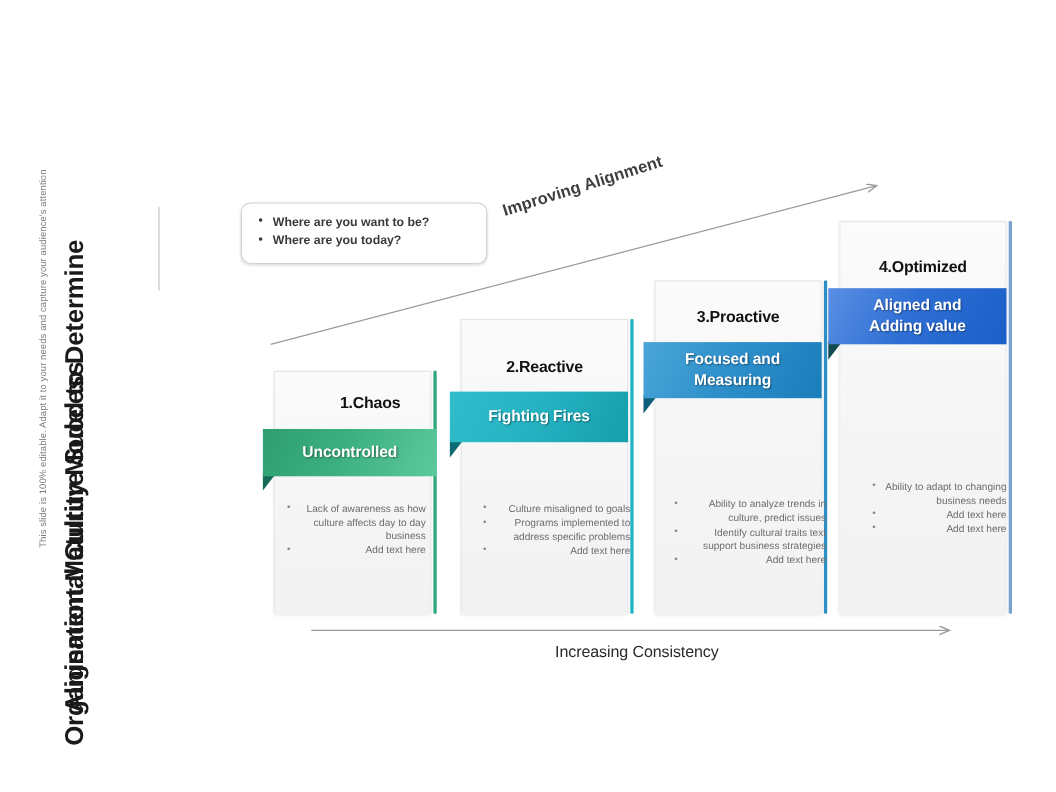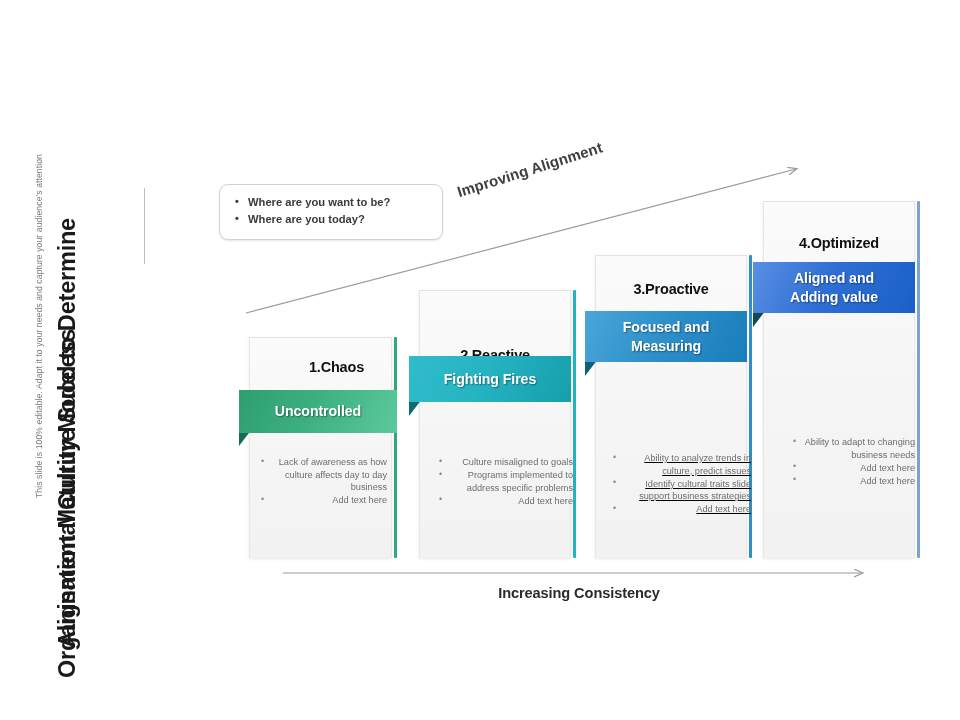--- a/index.html
+++ b/index.html
@@ -177,21 +177,21 @@
 
   
   .bottom-arrow { position: absolute; left: 282px; top: 568px; }
   .bottom-label {
     position: absolute;
     left: 282px;
     top: 585px;
     width: 594px;
     text-align: center;
     font-size: 14.6px;
-    font-weight: bold;
+    font-weight: normal;
     color: #2b2b2b;
     letter-spacing: -0.1px;
   }
 </style>
 </head>
 <body>
 
 <div id="slide">
 
   <div class="title-block">
@@ -224,39 +224,39 @@
   <div class="banner-tail" style="left:239px; top:429px; border-left:13px solid #156b55; border-bottom:17px solid transparent;"></div>
   <div class="banner" style="left:239px; top:390px; width:158px; height:43px;
               background:linear-gradient(115deg,#2e9e6f 0%,#3caf80 45%,#5cc99c 100%);">Uncontrolled</div>
   <ul class="bullets" style="left:259px; top:456px; width:128px;">
     <li>Lack of awareness as how culture affects day to day business</li>
     <li>Add text here</li>
   </ul>
 
   <div class="col" style="left:419px; top:290px; width:152px; height:268px;"></div>
   <div class="col-accent" style="left:573px; top:290px; height:268px; background:#1fb4c4;"></div>
-  <div class="col-head" style="left:419px; top:326px; width:152px;margin-top:21px;">2.Reactive</div>
+  <div class="col-head" style="left:419px; top:326px; width:152px;">2.Reactive</div>
   <div class="banner-tail" style="left:409px; top:399px; border-left:13px solid #0d6b74; border-bottom:17px solid transparent;"></div>
   <div class="banner" style="left:409px; top:356px; width:162px; height:46px;
               background:linear-gradient(115deg,#2fbccb 0%,#26b3c2 45%,#169fad 100%);">Fighting Fires</div>
   <ul class="bullets" style="left:437px; top:456px; width:136px;">
     <li>Culture misaligned to goals</li>
     <li>Programs implemented to address specific problems</li>
     <li>Add text here</li>
   </ul>
 
   <div class="col" style="left:595px; top:255px; width:152px; height:303px;"></div>
   <div class="col-accent" style="left:749px; top:255px; height:303px; background:#2d8fc6;"></div>
   <div class="col-head" style="left:595px; top:281px; width:152px;">3.Proactive</div>
   <div class="banner-tail" style="left:585px; top:359px; border-left:13px solid #0f5f7a; border-bottom:17px solid transparent;"></div>
   <div class="banner" style="left:585px; top:311px; width:162px; height:51px;
               background:linear-gradient(115deg,#4aa6d8 0%,#2f90cb 45%,#1a7ebb 100%);">Focused and Measuring</div>
-  <ul class="bullets" style="left:611px; top:452px; width:140px;text-decoration:underline;">
+  <ul class="bullets" style="left:611px; top:452px; width:140px;">
     <li>Ability to analyze trends in culture, predict issues</li>
-    <li>Identify cultural traits slide support business strategies</li>
+    <li>Identify cultural traits text support business strategies</li>
     <li>Add text here</li>
   </ul>
 
   <div class="col" style="left:763px; top:201px; width:152px; height:357px;"></div>
   <div class="col-accent" style="left:917px; top:201px; height:357px; background:#7ba3cf;"></div>
   <div class="col-head" style="left:763px; top:235px; width:152px;">4.Optimized</div>
   <div class="banner-tail" style="left:753px; top:310px; border-left:13px solid #114a52; border-bottom:17px solid transparent;"></div>
   <div class="banner" style="left:753px; top:262px; width:162px; height:51px;
               background:linear-gradient(115deg,#5a8fe4 0%,#2f6fd4 45%,#1a5fc8 100%);">Aligned and Adding value</div>
   <ul class="bullets" style="left:791px; top:436px; width:124px;">

